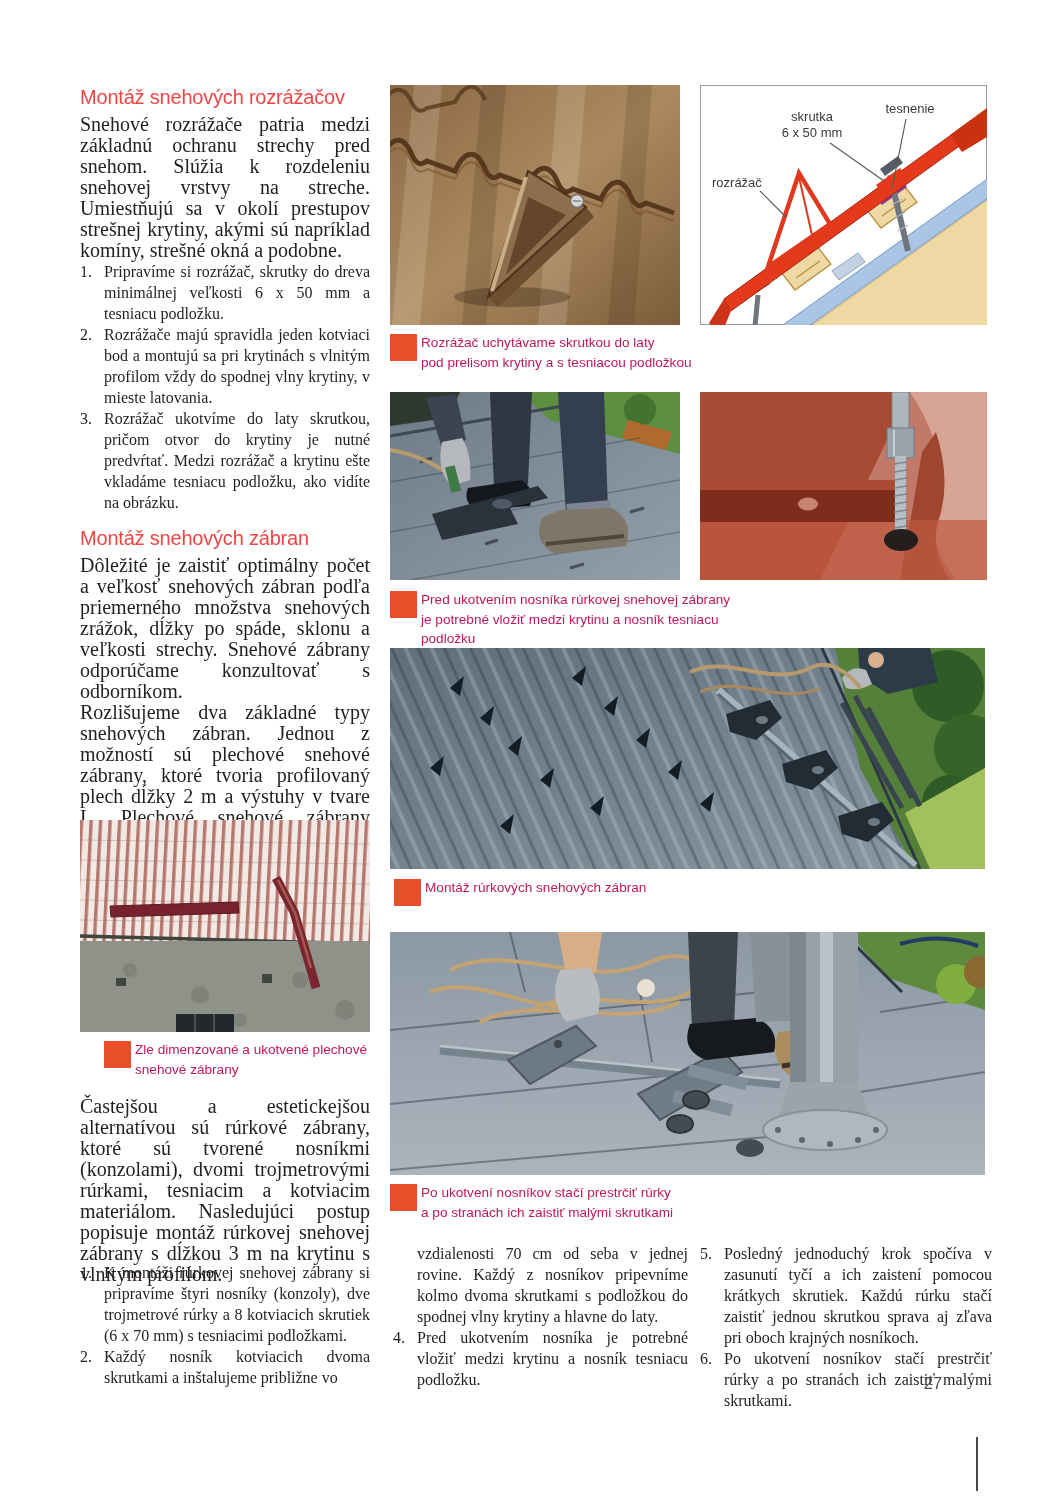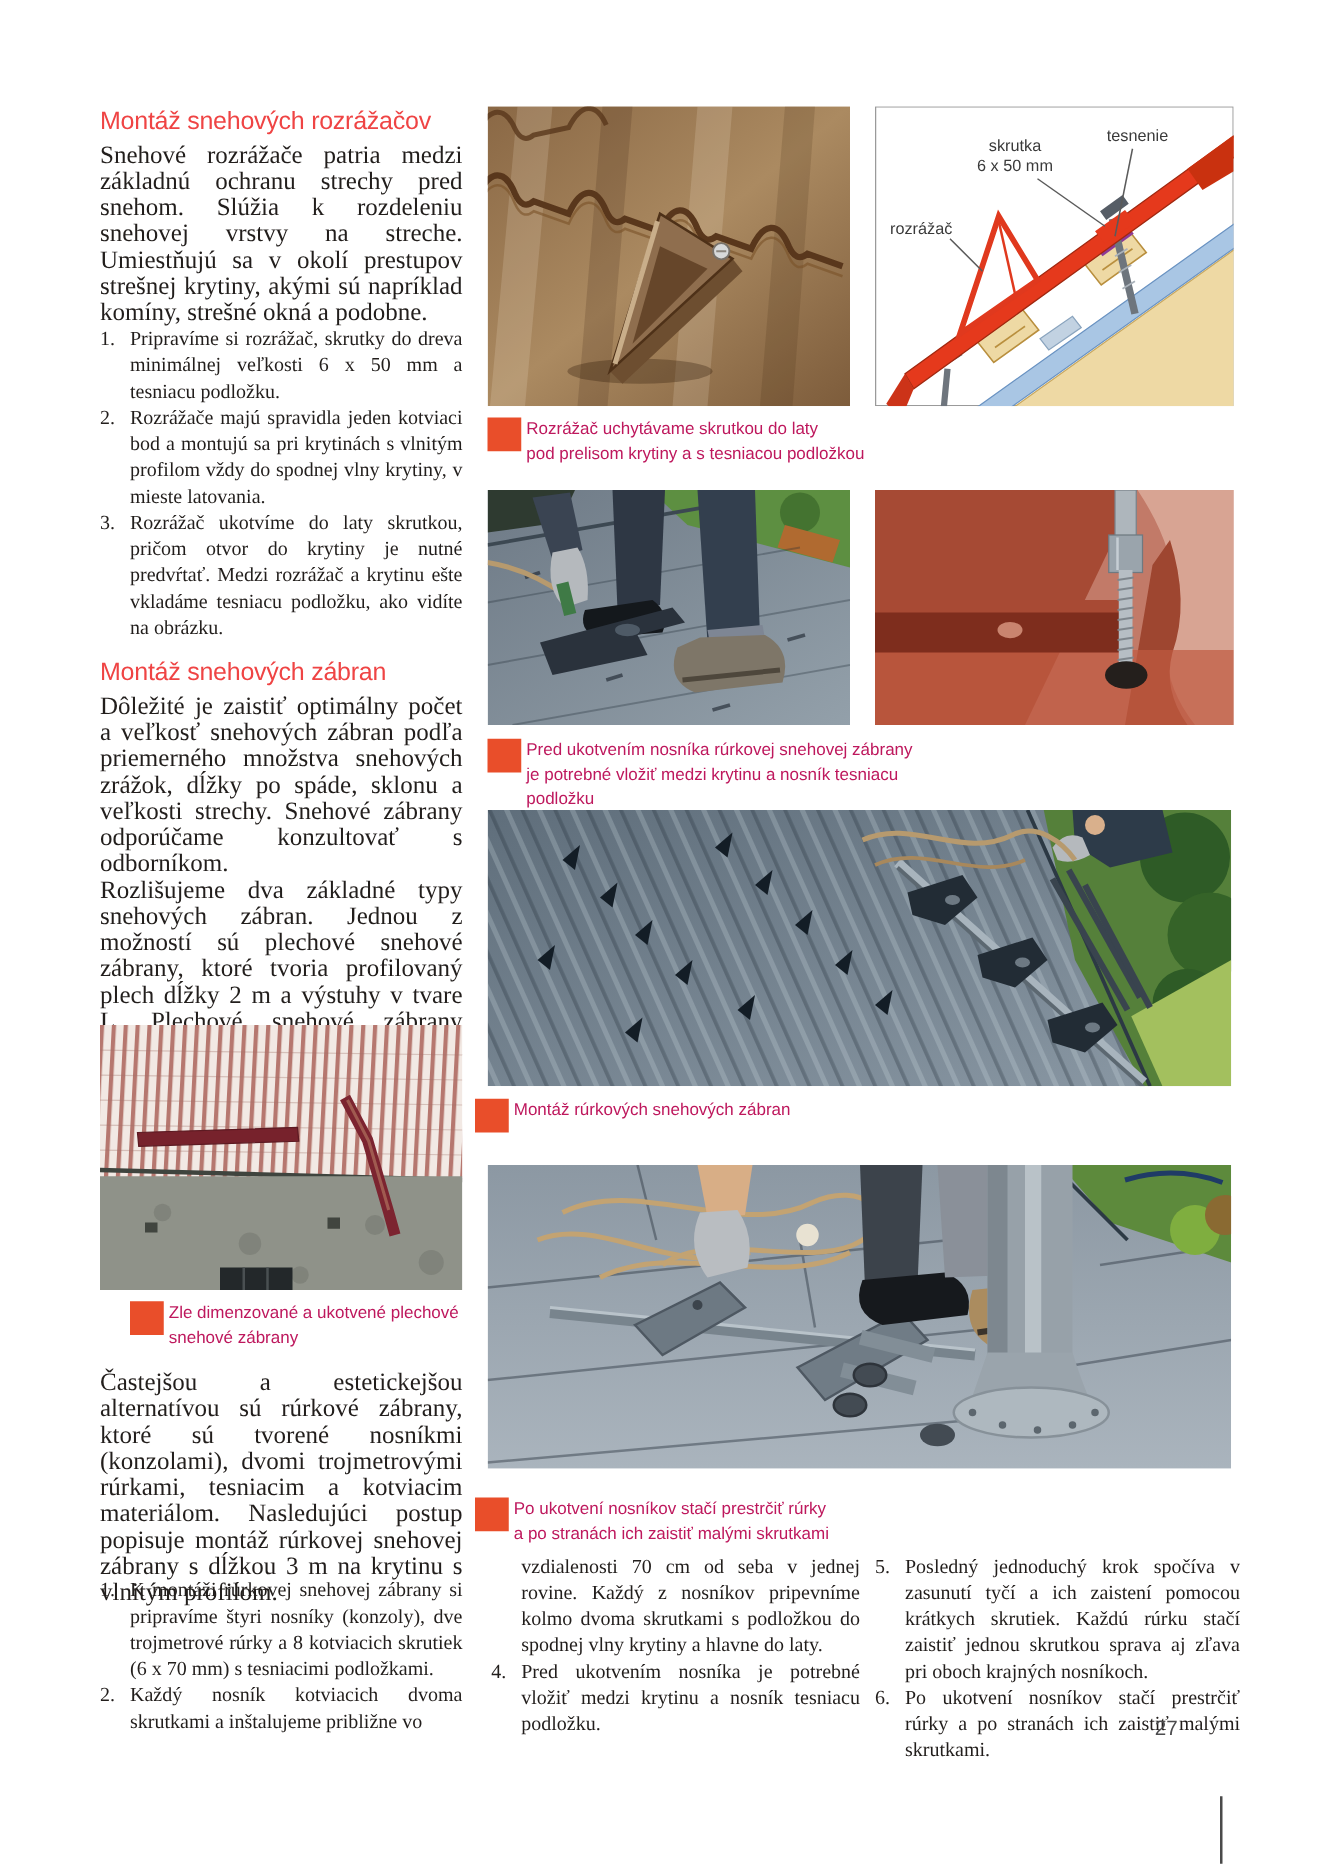--- a/index.html
+++ b/index.html
@@ -335,21 +335,21 @@
       <ellipse cx="484" cy="174" rx="6" ry="4" fill="#6d7983"></ellipse>
 
       <polygon points="468,0 540,0 548,34 498,46 470,28" fill="#2d3b49"></polygon>
       <path d="M452,30 Q462,16 476,22 L482,36 Q468,44 456,40 Z" fill="#b5b9bd"></path>
       <circle cx="486" cy="12" r="8" fill="#d9b08c"></circle>
       <path d="M300,24 C340,6 380,40 420,20 C440,10 460,26 470,40" stroke="#b79a6e" stroke-width="4" fill="none"></path>
       <path d="M310,44 C350,26 390,58 430,40" stroke="#a8885c" stroke-width="3" fill="none"></path>
     </svg>
   </div>
 
-  <div class="abs cap" style="left:380px;top:878px;width:380px;">
+  <div class="abs cap" style="left:394px;top:878px;width:380px;">
     <span class="sq"></span>
     <span>
       <span class="cl">Montáž rúrkových snehových zábran</span>
     </span>
   </div>
 
   <div class="ph" style="left:390px;top:932px;width:595px;height:243px;">
     <svg width="595" height="243" viewBox="0 0 595 243">
       <defs>
         <linearGradient id="g4" x1="0" y1="0" x2="0" y2="1">
@@ -413,21 +413,21 @@
         <circle cx="388" cy="198" r="3"></circle>
           <circle cx="412" cy="208" r="3"></circle>
           <circle cx="440" cy="212" r="3"></circle>
         <circle cx="468" cy="208" r="3"></circle>
           <circle cx="486" cy="198" r="3"></circle>
       </g>
       <ellipse cx="360" cy="216" rx="14" ry="9" fill="#434b53"></ellipse>
     </svg>
   </div>
 
-  <div class="abs cap" style="left:380px;top:1183px;width:380px;margin-top:14px;">
+  <div class="abs cap" style="left:390px;top:1183px;width:380px;">
     <span class="sq"></span>
     <span>
       <span class="cl">Po ukotvení nosníkov stačí prestrčiť rúrky</span>
       <span class="cl">a po stranách ich zaistiť malými skrutkami</span>
     </span>
   </div>
 
   <div class="abs" style="left:393px;top:1243px;width:295px;">
     <div class="oli">
       <span class="num"></span>

